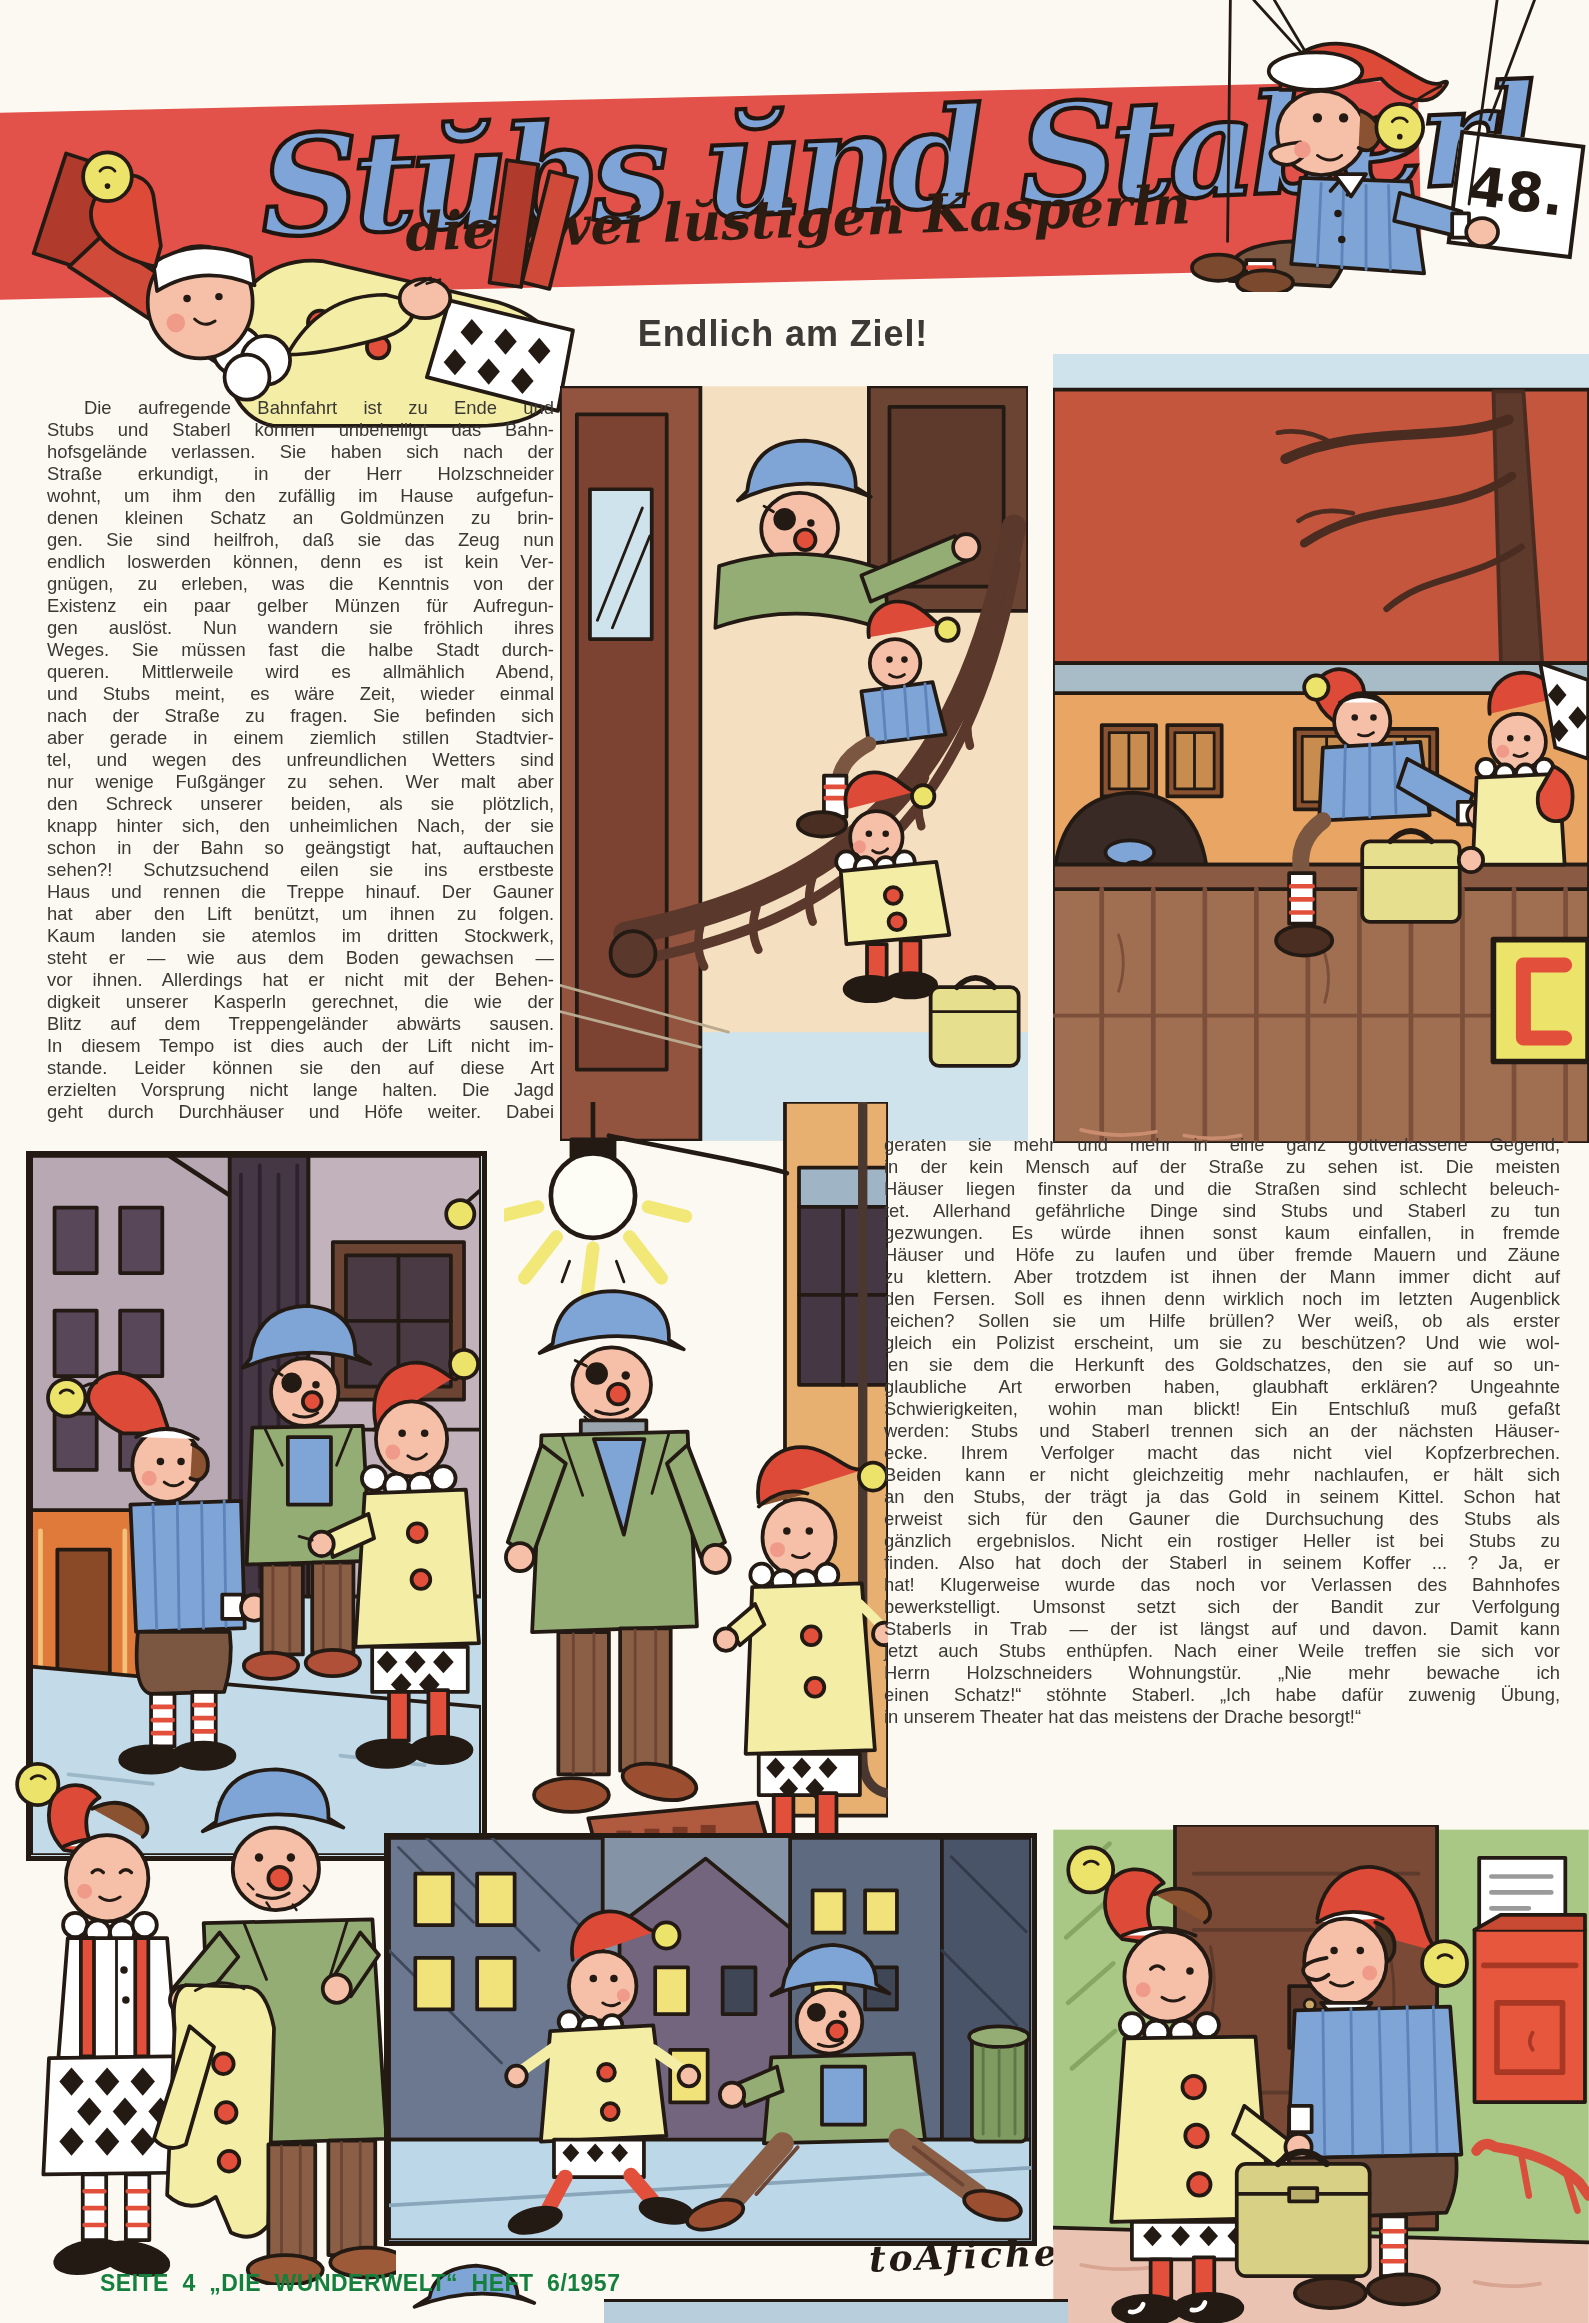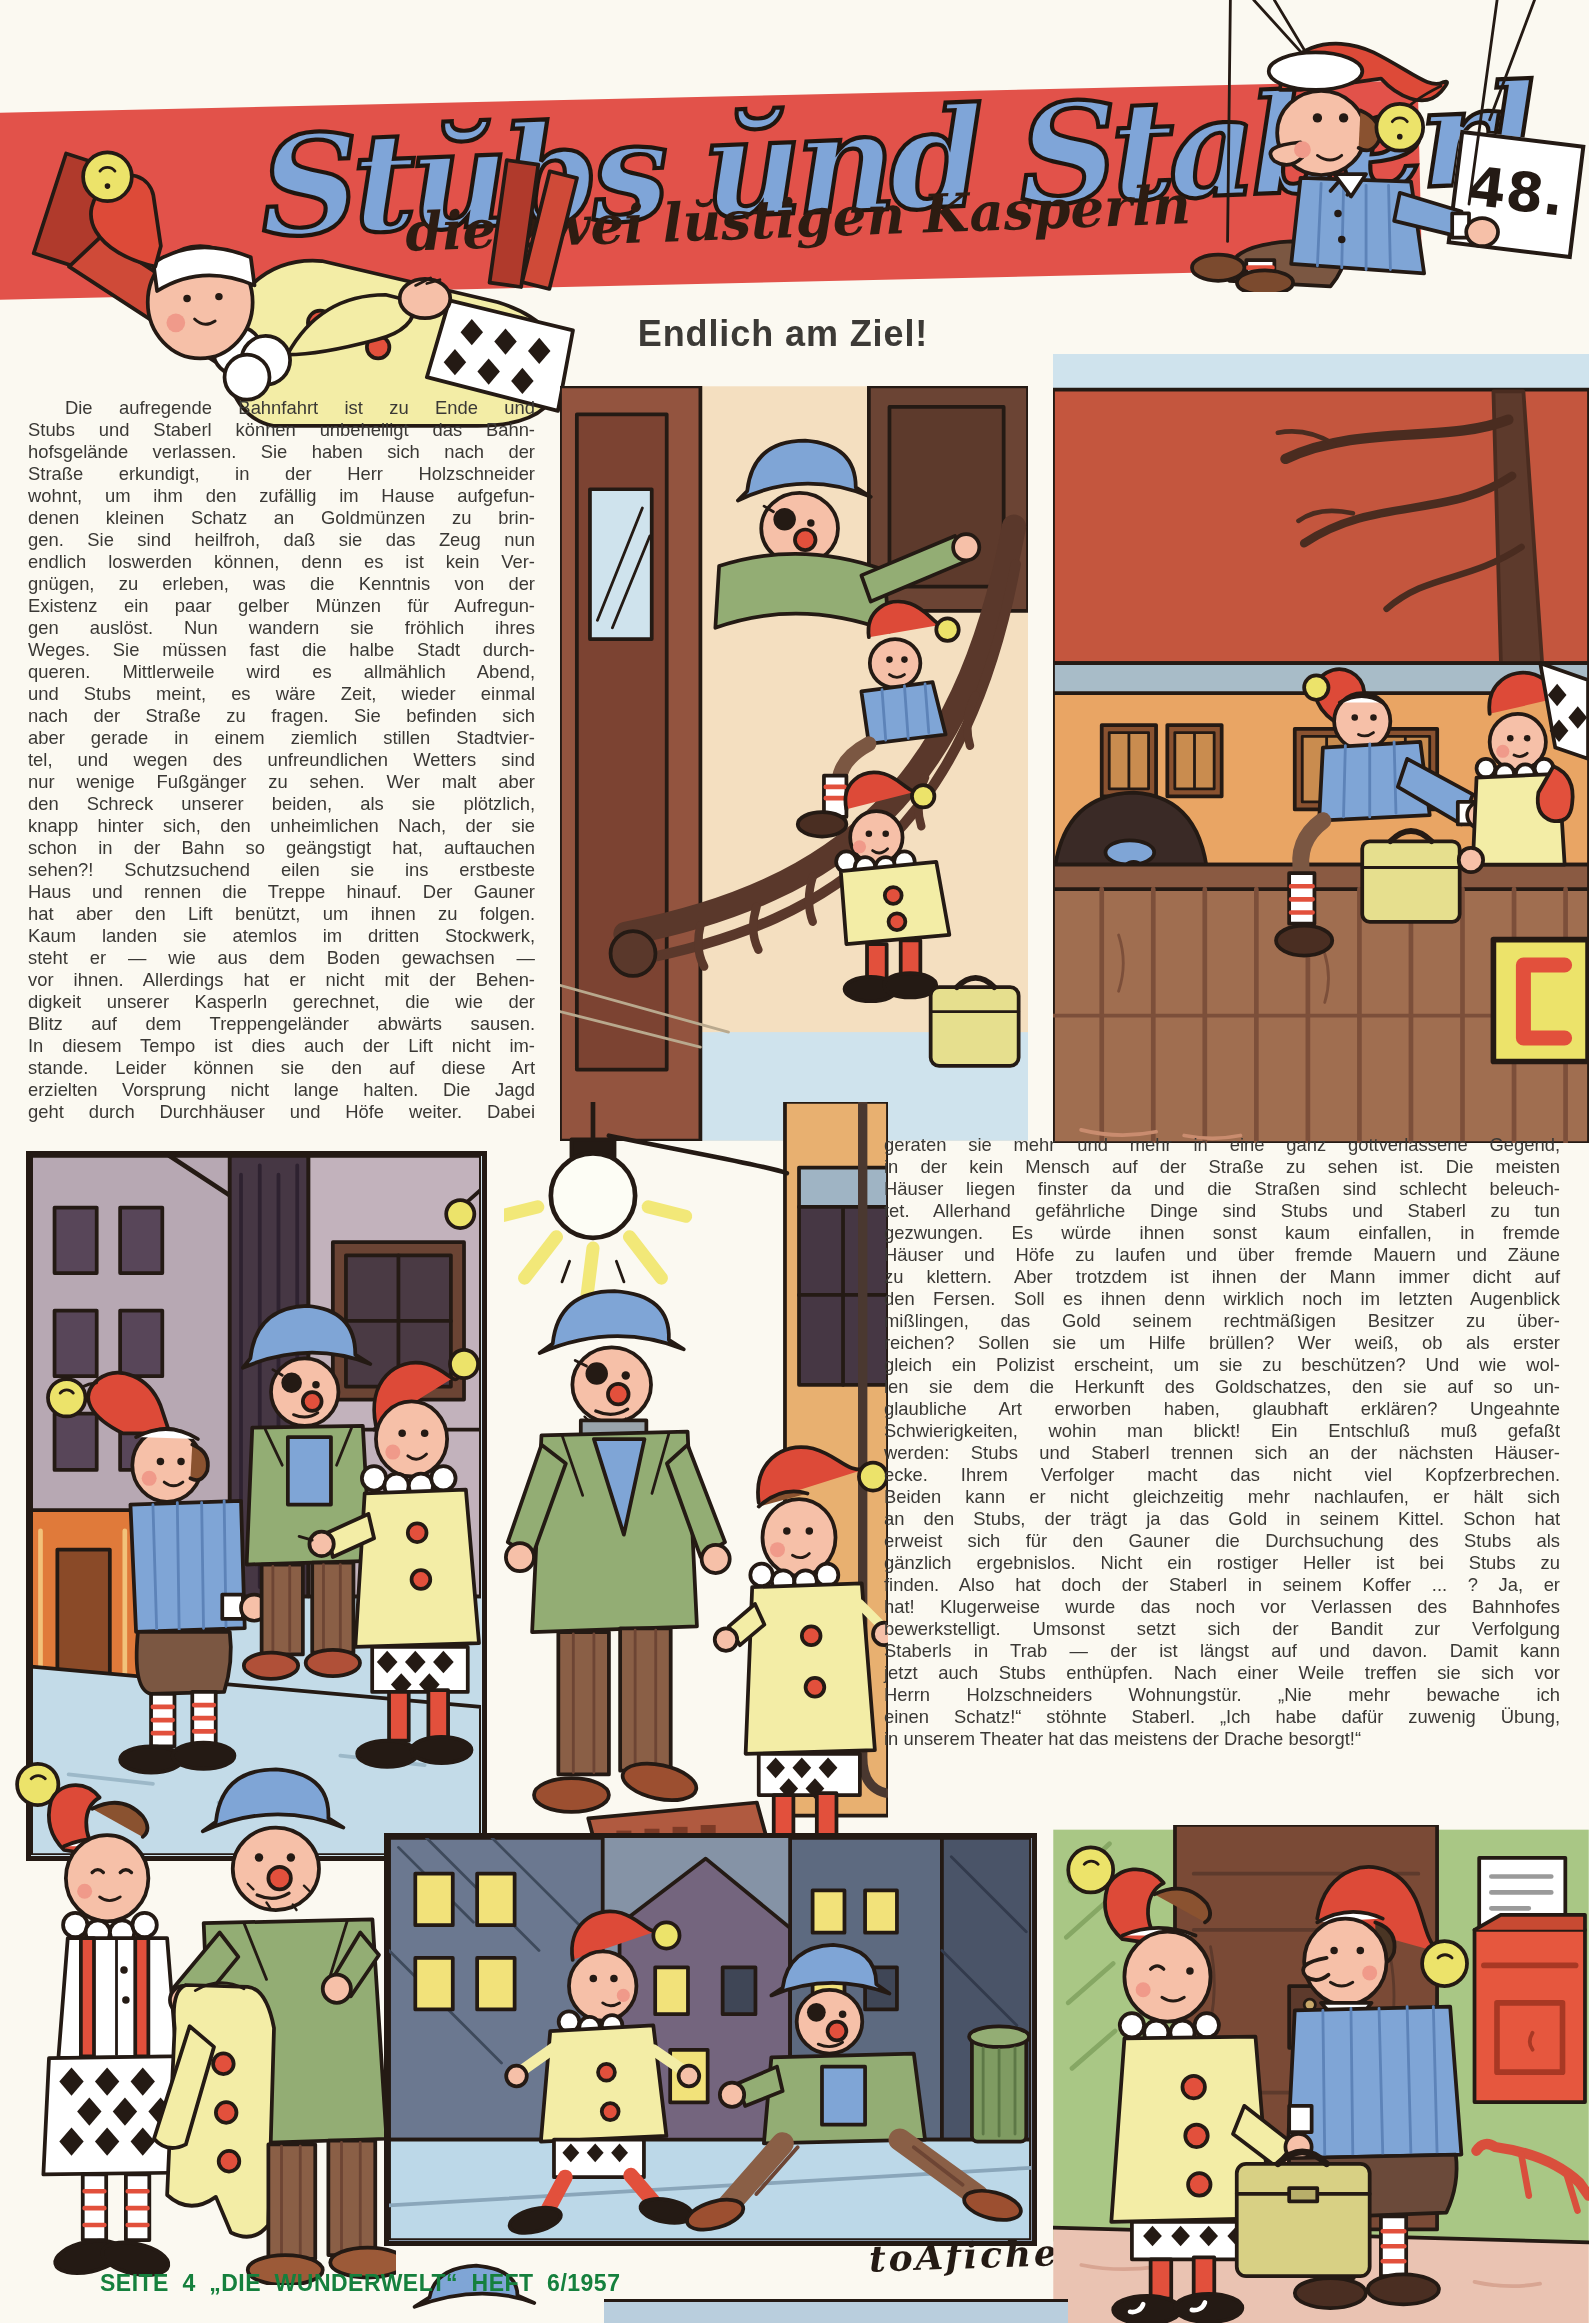--- a/index.html
+++ b/index.html
@@ -15,21 +15,21 @@
       font-family:"DejaVu Serif",serif;font-style:italic;font-weight:bold;
       font-size:53px;color:#2d1c12;letter-spacing:0px;}
   #card48{left:1453px;top:137px;width:118px;height:107px;background:#fff;border:4.7px solid #241a14;
       transform:rotate(7deg);font-weight:bold;font-size:54px;line-height:101px;text-align:center;
       color:#241a14;z-index:3;font-family:"DejaVu Sans",sans-serif;}
   #headline{left:572px;top:313px;width:422px;text-align:center;font-weight:bold;font-size:36px;
       letter-spacing:0.9px;color:#3c3a36;}
   
   .col{font-size:18.4px;line-height:22px;color:#3a3835;}
   .col .line{text-align:justify;text-align-last:justify;white-space:normal;}
-  #col-left{left:28px;top:397px;width:507px;}
+  #col-left{left:47px;top:397px;width:507px;}
   #col-left .line:first-child{text-indent:37px;}
   #col-right{left:884px;top:1134px;width:676px;}
   #col-right .line:last-child{text-align-last:left;}
   
   .framed{border:5.6px solid #241a14;box-sizing:border-box;background:#cfe3ed;}
   #footer{left:100px;top:2270px;font-weight:bold;font-size:23px;letter-spacing:0.5px;
       word-spacing:6.6px;color:#15803d;}
   #signature{left:869px;top:2234px;font-family:"DejaVu Serif",serif;font-style:italic;font-weight:bold;
       font-size:36px;letter-spacing:2.8px;color:#241a14;transform:rotate(-2deg);}
   #blue-band{left:604px;top:2299px;width:464px;height:22.5px;background:#b9cedd;border-top:3.7px solid #241a14;}
@@ -542,21 +542,20 @@
 
   <div class="abs col" id="col-right">
       <div class="line">geraten sie mehr und mehr in eine ganz gottverlassene Gegend,</div>
       <div class="line">in der kein Mensch auf der Straße zu sehen ist. Die meisten</div>
       <div class="line">Häuser liegen finster da und die Straßen sind schlecht beleuch-</div>
       <div class="line">tet. Allerhand gefährliche Dinge sind Stubs und Staberl zu tun</div>
       <div class="line">gezwungen. Es würde ihnen sonst kaum einfallen, in fremde</div>
       <div class="line">Häuser und Höfe zu laufen und über fremde Mauern und Zäune</div>
       <div class="line">zu klettern. Aber trotzdem ist ihnen der Mann immer dicht auf</div>
       <div class="line">den Fersen. Soll es ihnen denn wirklich noch im letzten Augenblick</div>
-      <div class="line">mißlingen, das Gold seinem rechtmäßigen Besitzer zu über-</div>
       <div class="line">reichen? Sollen sie um Hilfe brüllen? Wer weiß, ob als erster</div>
       <div class="line">gleich ein Polizist erscheint, um sie zu beschützen? Und wie wol-</div>
       <div class="line">len sie dem die Herkunft des Goldschatzes, den sie auf so un-</div>
       <div class="line">glaubliche Art erworben haben, glaubhaft erklären? Ungeahnte</div>
       <div class="line">Schwierigkeiten, wohin man blickt! Ein Entschluß muß gefaßt</div>
       <div class="line">werden: Stubs und Staberl trennen sich an der nächsten Häuser-</div>
       <div class="line">ecke. Ihrem Verfolger macht das nicht viel Kopfzerbrechen.</div>
       <div class="line">Beiden kann er nicht gleichzeitig mehr nachlaufen, er hält sich</div>
       <div class="line">an den Stubs, der trägt ja das Gold in seinem Kittel. Schon hat</div>
       <div class="line">erweist sich für den Gauner die Durchsuchung des Stubs als</div>

